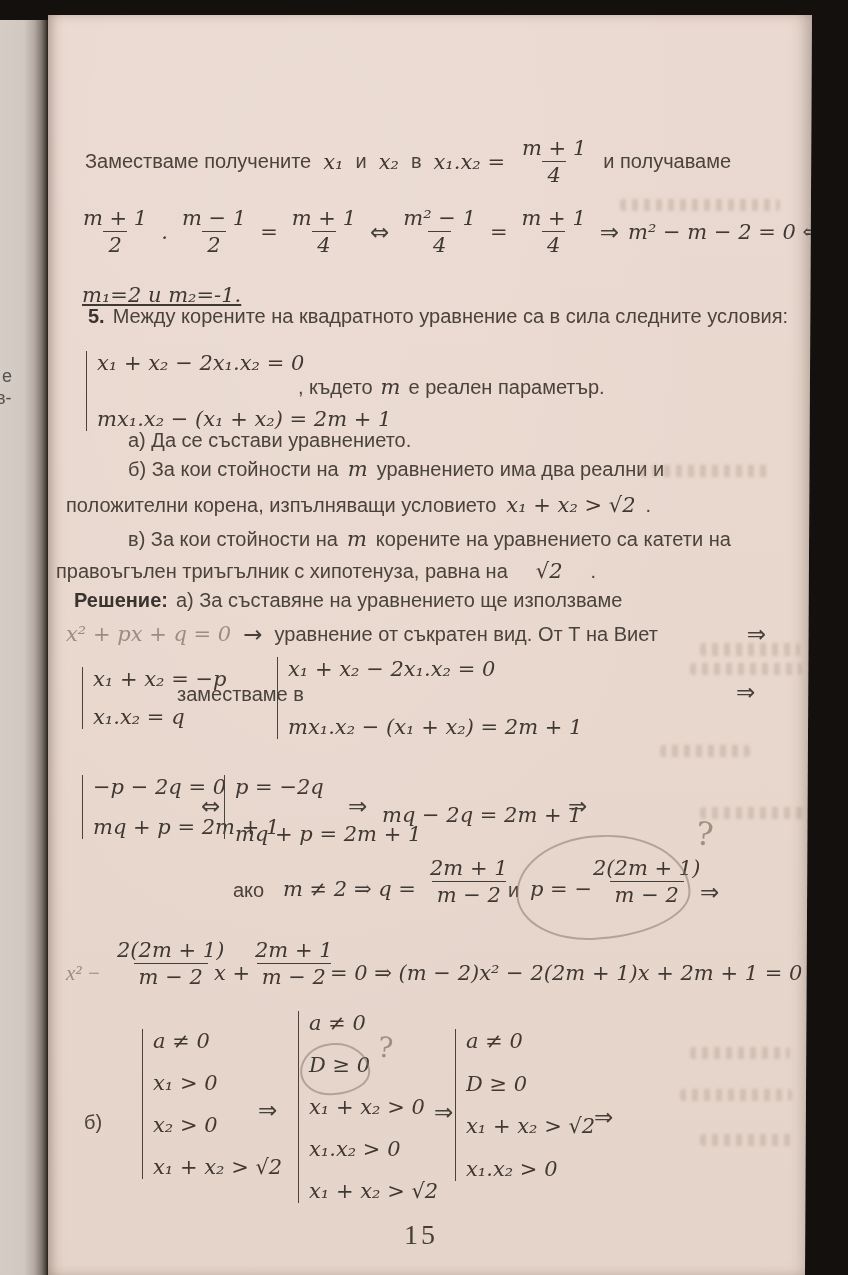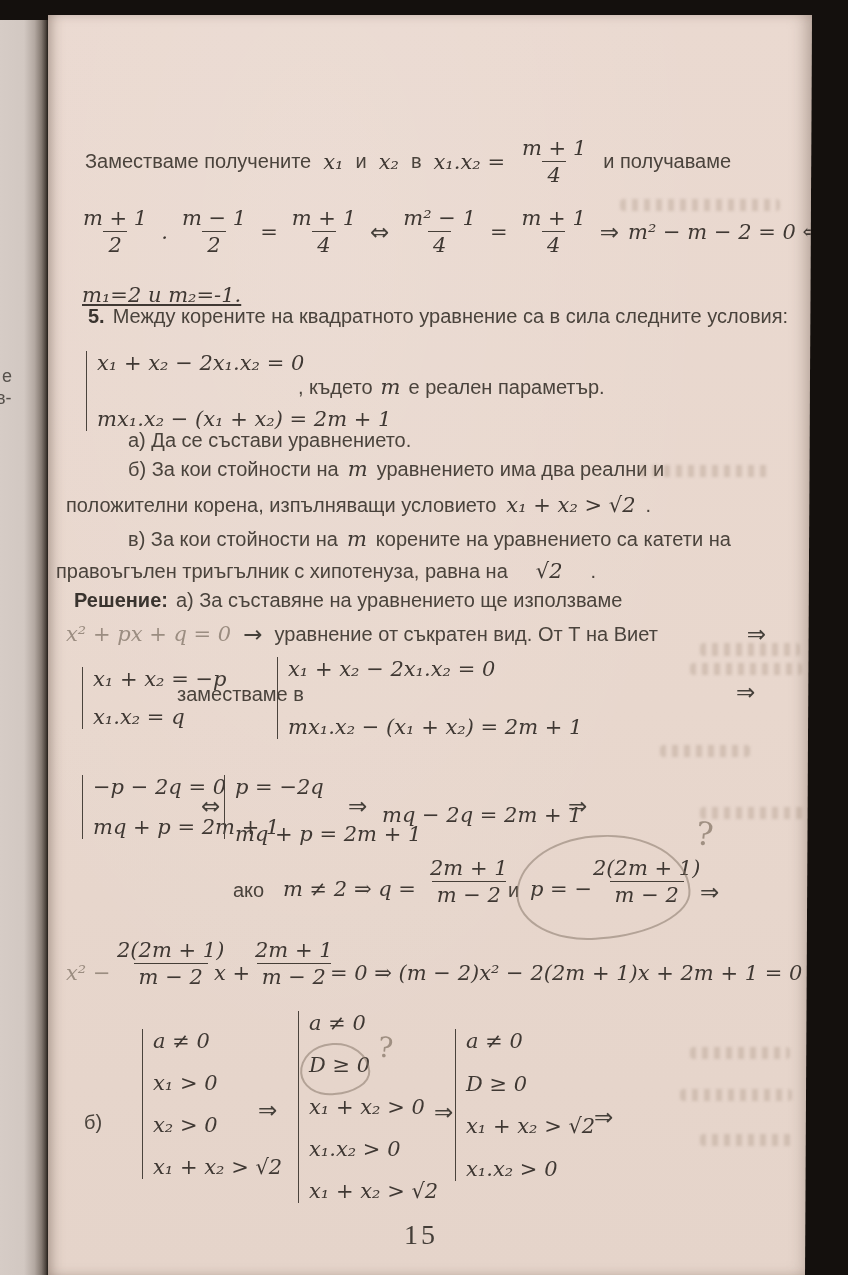--- a/index.html
+++ b/index.html
@@ -178,21 +178,21 @@
     <div class="abs t" style="left:460px;top:864px;">и</div>
     <div class="abs m" style="left:482px;top:862px;">p = −</div>
     <div class="abs frac m" style="left:540px;top:842px;">
       <span class="num">2(2m + 1)</span>
       <span class="den">m − 2</span>
     </div>
     <div class="abs arr" style="left:652px;top:864px;">⇒</div>
     <div class="pencil-circle" style="left:468px;top:820px;width:170px;height:100px;"></div>
     <div class="pencil-q" style="left:648px;top:800px;font-size:32px;">?</div>
 
-    <div class="abs m faded" style="left:18px;top:946px;">x² −</div>
+    <div class="abs m faded" style="left:18px;top:946px;font-family:Liberation Serif, serif;">x² −</div>
     <div class="abs frac m" style="left:64px;top:924px;">
       <span class="num">2(2m + 1)</span>
       <span class="den">m − 2</span>
     </div>
     <div class="abs m" style="left:166px;top:946px;">x +</div>
     <div class="abs frac m" style="left:202px;top:924px;">
       <span class="num">2m + 1</span>
       <span class="den">m − 2</span>
     </div>
     <div class="abs m" style="left:282px;top:946px;">= 0 ⇒ (m − 2)x² − 2(2m + 1)x + 2m + 1 = 0</div>

